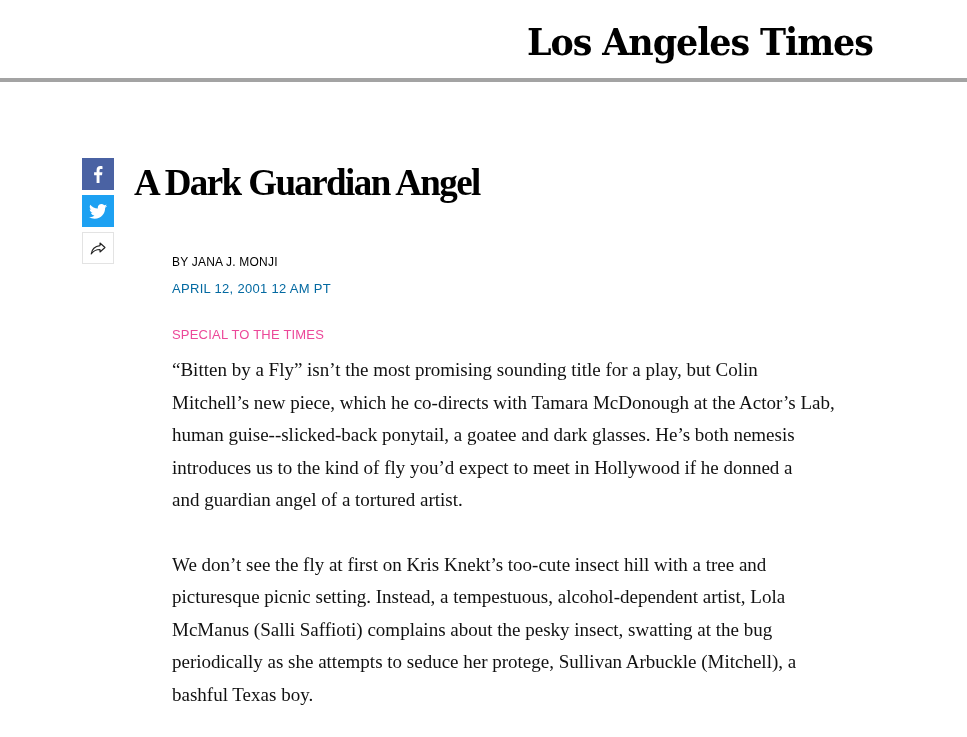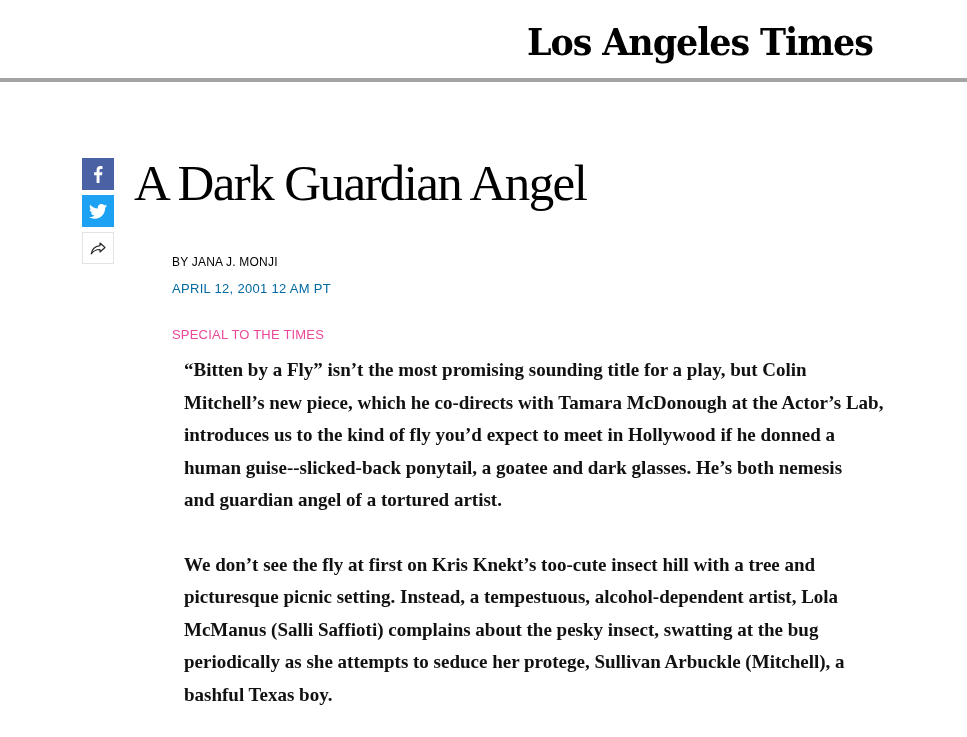--- a/index.html
+++ b/index.html
@@ -50,22 +50,22 @@
     }
     .share-btn.fb { background: #4a62a3; }
     .share-btn.tw { background: #1da1f2; }
     .share-btn.more { background: #ffffff; border: 1px solid #e3e3e3; }
     .headline {
       position: absolute;
       left: 134px;
       top: 150px;
       margin: 0;
       font-family: "Liberation Serif", serif;
-      font-weight: normal;
-      font-size: 51px;
+      font-weight: bold;
+      font-size: 37px;
       letter-spacing: -1.6px;
       line-height: 66px;
       color: #000000;
       white-space: nowrap;
     }
     .byline {
       position: absolute;
       left: 172px;
       top: 255px;
       font-family: "Liberation Sans", sans-serif;
@@ -95,22 +95,21 @@
       position: absolute;
       left: 172px;
       top: 354px;
       width: 730px;
       font-family: "Liberation Serif", serif;
       font-size: 19px;
       line-height: 32.5px;
       color: #111111;
     }
     .body p {
-      margin: 0 0 32px 12px;
-      font-weight: bold;
+      margin: 0 0 32px 0;
     }
     .body .ln { display: block; white-space: nowrap; }
   </style>
 </head>
 <body>
 
 <header class="masthead">
   <div class="logo">Los Angeles Times</div>
 </header>
 
@@ -135,22 +134,22 @@
 <h1 class="headline">A Dark Guardian Angel</h1>
 
 <div class="byline">BY JANA J. MONJI</div>
 <div class="dateline">APRIL 12, 2001 12 AM PT</div>
 <div class="kicker">SPECIAL TO THE TIMES</div>
 
 <article class="body">
   <p>
     <span class="ln">“Bitten by a Fly” isn’t the most promising sounding title for a play, but Colin</span>
     <span class="ln">Mitchell’s new piece, which he co-directs with Tamara McDonough at the Actor’s Lab,</span>
+    <span class="ln">human guise--slicked-back ponytail, a goatee and dark glasses. He’s both nemesis</span>
     <span class="ln">introduces us to the kind of fly you’d expect to meet in Hollywood if he donned a</span>
-    <span class="ln">human guise--slicked-back ponytail, a goatee and dark glasses. He’s both nemesis</span>
     <span class="ln">and guardian angel of a tortured artist.</span>
   </p>
   <p>
     <span class="ln">We don’t see the fly at first on Kris Knekt’s too-cute insect hill with a tree and</span>
     <span class="ln">picturesque picnic setting. Instead, a tempestuous, alcohol-dependent artist, Lola</span>
     <span class="ln">McManus (Salli Saffioti) complains about the pesky insect, swatting at the bug</span>
     <span class="ln">periodically as she attempts to seduce her protege, Sullivan Arbuckle (Mitchell), a</span>
     <span class="ln">bashful Texas boy.</span>
   </p>
 </article>

